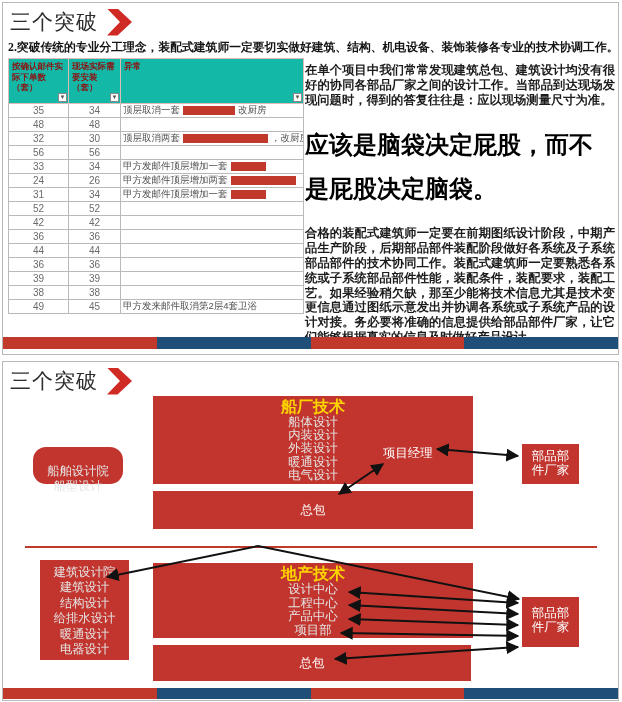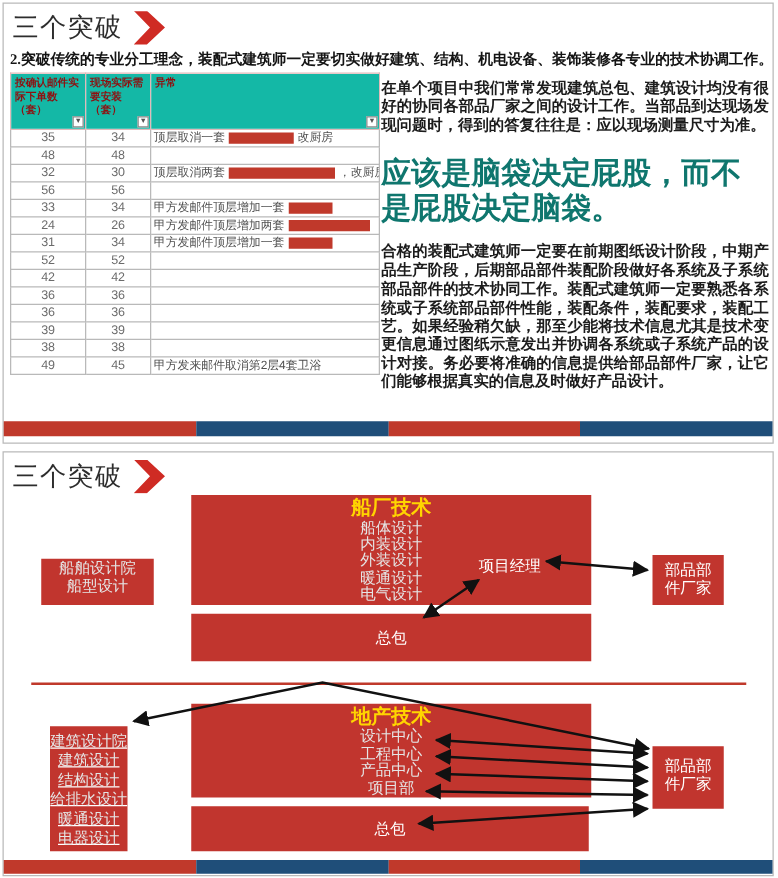--- a/index.html
+++ b/index.html
@@ -29,46 +29,46 @@
                 border:1px solid #888; font-size:6px; line-height:7px; text-align:center; color:#555; }
   td { border:1px solid #b9b9b9; height:14px; font-size:10px; color:#6b6b6b; text-align:center;
        overflow:hidden; white-space:nowrap; }
   td.note { text-align:left; font-size:9.5px; color:#4f4f4f; padding:0 2px; }
   .redact { display:inline-block; height:9px; background:#c0392b; vertical-align:middle; margin:0 3px; }
 
   
   .right-col { position:absolute; left:302px; top:60px; width:310px; }
   .para { font-family:"Liberation Serif", serif; font-size:12.3px; line-height:14.8px;
           font-weight:600; color:#1c1c1c; text-align:justify; }
-  .quote { margin-top:18px; font-family:Liberation Sans, sans-serif; font-size:24px; line-height:28px;
-           font-weight:600; color:#0f766e; }
+  .quote { margin-top:18px; font-family:Liberation Mono, monospace; font-size:24px; line-height:44px;
+           font-weight:600; color:#000000; }
   .para + .quote + .para, .para2 { margin-top:13px; }
 
   
   .footer-bar { position:absolute; left:0; right:0; height:12px; display:flex; }
   #slide1 .footer-bar { bottom:5px; }
   #slide2 .footer-bar { bottom:1px; height:11px; }
   .seg { flex:1; } .seg.red { background:#c0392b; } .seg.blue { background:#1f4e79; }
 
   
   .rbox { position:absolute; background:#c1352e; color:#fff; text-align:center; }
   .rbox .ytitle { color:#ffd500; font-size:16px; font-weight:700; line-height:18px; padding-top:2px;text-align:center; }
   .ditem { font-size:12.4px; line-height:13.2px; color:#e5e5e5; }
   #estate-main .ditem { line-height:13.6px; }
   .small-lines .ditem { line-height:15.4px; font-size:12.3px; }
   #ship-main   { left:150px; top:34px;  width:320px; height:88px; }
   #zongbao1    { left:150px; top:129px; width:320px; height:38px; line-height:38px; font-size:12.4px; }
-  #ship-left   { left:30px;  top:85px;  width:90px;  height:37px; padding-top:0; }
+  #ship-left   { left:30px;  top:85px;  width:90px;  height:37px; padding-top:17px;border-radius:13px; }
   #ship-left .ditem { font-size:12.3px; line-height:14.5px; }
   #ship-right  { left:519px; top:82px;  width:57px;  height:40px; padding:6px 7px 0 7px; font-size:12.5px; line-height:13.5px; }
   #manager     { position:absolute; left:380px; top:83px; color:#fff; font-size:12.4px; }
   #red-line    { position:absolute; left:22px; top:184px; width:572px; height:2px; background:#c0392b; }
   #estate-main { left:150px; top:201px; width:320px; height:75px; }
   #zongbao2    { left:150px; top:283px; width:318px; height:36px; line-height:36px; font-size:12.4px; }
-  #estate-left { left:37px;  top:219px; width:62px;  height:100px; padding-top:5px;text-decoration:underline; }
+  #estate-left { left:37px;  top:198px; width:89px;  height:100px; padding-top:5px; }
   #estate-right{ left:519px; top:235px; width:57px;  height:50px; padding:10px 7px 0 7px; font-size:12.5px; line-height:13.5px; }
   #arrows { position:absolute; left:0; top:0; pointer-events:none; }
 </style>
 </head>
 <body>
 
 <div class="slide" id="slide1">
   <div class="title-row">
     <span class="slide-title">三个突破</span>
     <span class="chevron"></span>
@@ -132,20 +132,25 @@
           <td class="note"><span></span><span></span></td>
         </tr>
           <tr>
           <td>42</td>
           <td>42</td>
           <td class="note"><span></span><span></span></td>
         </tr>
           <tr>
           <td>36</td>
           <td>36</td>
+          <td class="note"><span></span><span></span></td>
+        </tr>
+          <tr>
+          <td>44</td>
+          <td>44</td>
           <td class="note"><span></span><span></span></td>
         </tr>
           <tr>
           <td>36</td>
           <td>36</td>
           <td class="note"><span></span><span></span></td>
         </tr>
           <tr>
           <td>39</td>
           <td>39</td>

